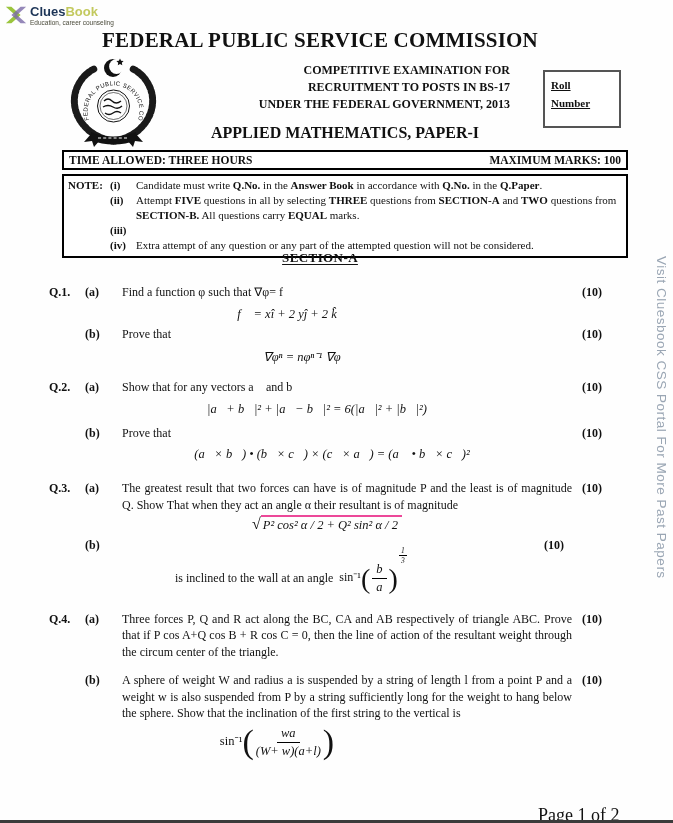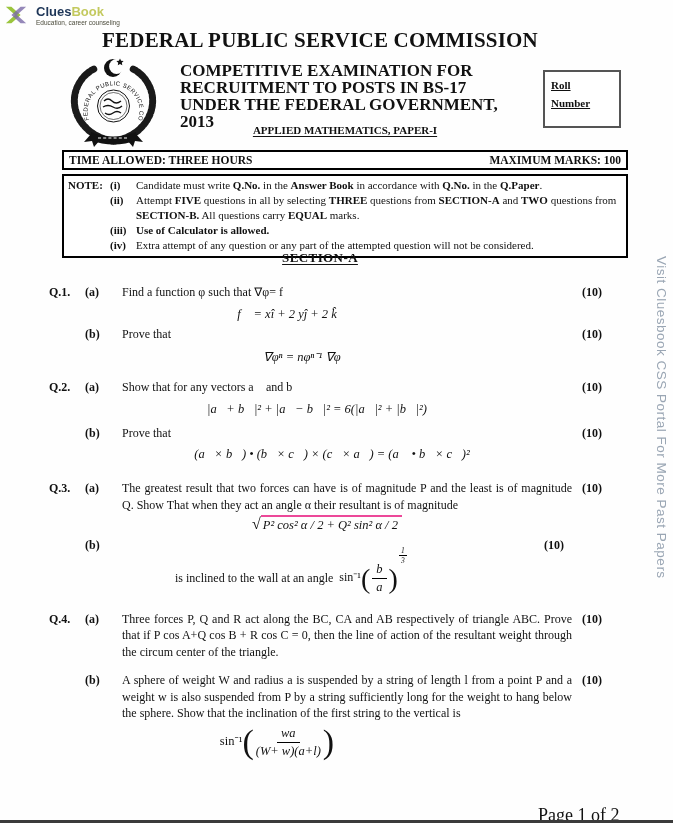--- a/index.html
+++ b/index.html
@@ -1,31 +1,31 @@
 <!DOCTYPE html>
 <html><head>
 <meta charset="utf-8">
 <style>
   html,body{margin:0;padding:0;background:#e8e8e8;}
   .page{position:relative;width:673px;height:823px;background:#fefefe;overflow:hidden;
         font-family:"Liberation Serif",serif;color:#111;}
   
-  .clueslogo{position:absolute;top:3px;left:4px;display:flex;align-items:flex-start;gap:8px;}
+  .clueslogo{position:absolute;top:3px;left:4px;display:flex;align-items:flex-start;gap:2px;}
   .lg-text{line-height:1;}
   .lg-clues{font-family:"Liberation Sans",sans-serif;font-weight:bold;font-size:13px;color:#1d3557;}
   .lg-book{font-family:"Liberation Sans",sans-serif;font-weight:bold;font-size:13px;color:#c3c95e;}
   .lg-tag{font-family:"Liberation Sans",sans-serif;font-size:6.5px;color:#4a4a3a;margin-top:1px;}
   
   .main-title{position:absolute;top:28px;left:40px;width:560px;text-align:center;
               font-size:21px;font-weight:bold;letter-spacing:.2px;}
   .seal{position:absolute;top:57px;left:62px;}
-  .exam-block{position:absolute;top:62px;left:180px;width:330px;text-align:left;
-              font-size:17px;font-weight:bold;line-height:17px;}
+  .exam-block{position:absolute;top:62px;left:180px;width:330px;text-align:right;
+              font-size:12px;font-weight:bold;line-height:17px;}
   .paper-title{position:absolute;top:124px;left:180px;width:330px;text-align:center;
-               font-size:11px;font-weight:bold;text-decoration:underline;text-underline-offset:2px;}
+               font-size:16px;font-weight:bold;text-underline-offset:2px;}
   .roll-box{position:absolute;top:70px;left:543px;width:78px;height:58px;border:2px solid #555;
             background:#fff;padding:3px 8px 0 6px;box-sizing:border-box;}
   .roll-box span{font-size:11px;font-weight:bold;text-decoration:underline;}
   
   .time-bar{position:absolute;top:150px;left:62px;width:566px;height:20px;border:2px solid #000;
             box-sizing:border-box;display:flex;justify-content:space-between;align-items:center;
             padding:0 5px;font-size:11.5px;font-weight:bold;background:#fff;}
   .note-box{position:absolute;top:174px;left:62px;width:566px;border:2px solid #000;
             box-sizing:border-box;padding:2px 4px 3px 4px;font-size:11px;line-height:15px;background:#fff;}
   .note-row{display:grid;grid-template-columns:42px 26px 1fr;}
@@ -129,21 +129,20 @@
       <span><span>Candidate must write </span><span class="nb">Q.No.</span><span> in the </span><span class="nb">Answer Book</span><span> in accordance with </span><span class="nb">Q.No.</span><span> in the </span><span class="nb">Q.Paper</span><span>.</span></span>
     </div>
     <div class="note-row">
       <span></span>
       <span class="note-num">(ii)</span>
       <span><span>Attempt </span><span class="nb">FIVE</span><span> questions in all by selecting </span><span class="nb">THREE</span><span> questions from </span><span class="nb">SECTION-A</span><span> and </span><span class="nb">TWO</span><span> questions from </span><span class="nb">SECTION-B.</span><span> All questions carry </span><span class="nb">EQUAL</span><span> marks.</span></span>
     </div>
     <div class="note-row">
       <span></span>
       <span class="note-num">(iii)</span>
-      <span><span class="nb">Use of Calculator is allowed.</span></span>
     </div>
     <div class="note-row">
       <span></span>
       <span class="note-num">(iv)</span>
       <span><span>Extra attempt of any question or any part of the attempted question will not be considered.</span></span>
     </div>
   </div>
 
   <div class="section-title">SECTION-A</div>
 

